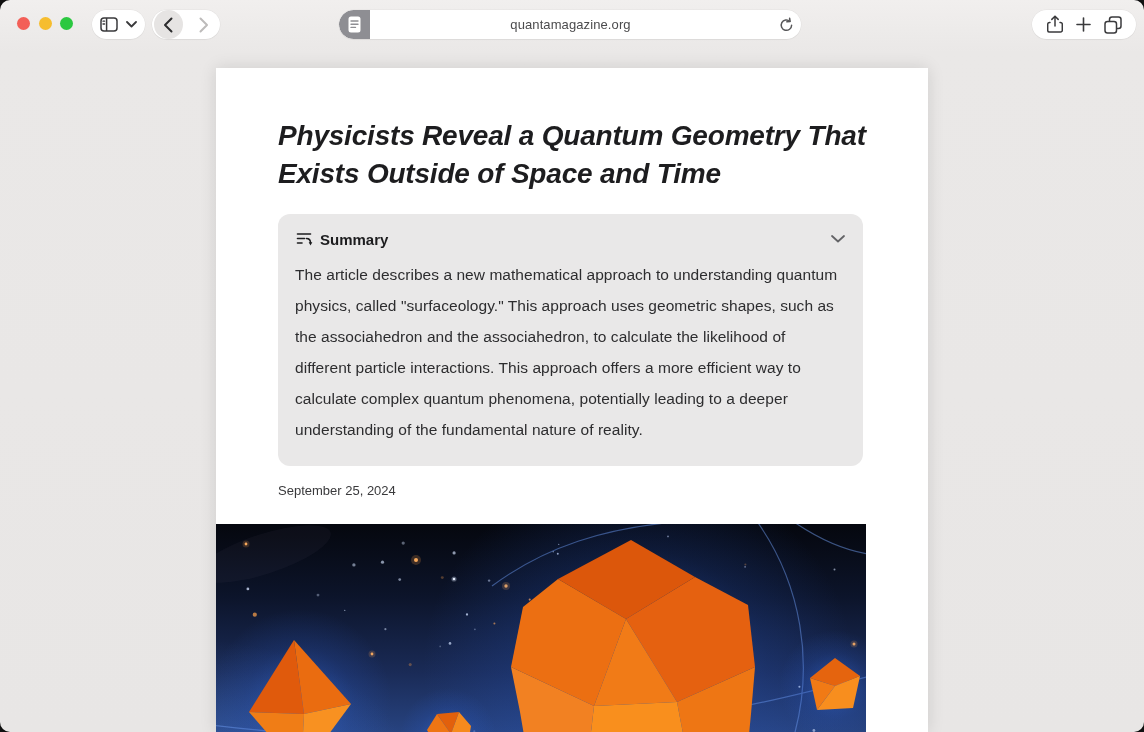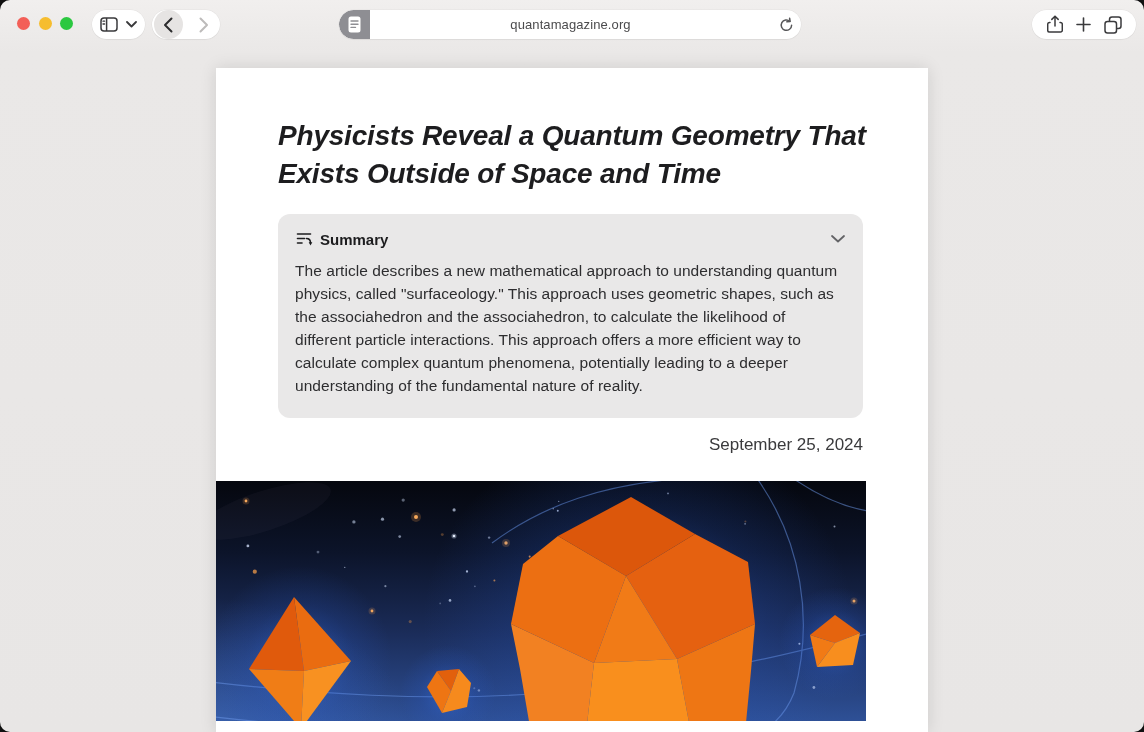--- a/index.html
+++ b/index.html
@@ -51,23 +51,23 @@
     color:#1d1d1f; letter-spacing:-.2px;font-style:italic;
   }
   .summary-card {
     margin-top:21px; width:585px; background:#e9e8e8; border-radius:12px;
     padding:16px 18px 21px 17px;
   }
   .summary-head { display:flex; align-items:center;justify-content:space-between; }
   .summary-label { font-size:15px; font-weight:700; color:#1c1c1e; margin-left:7px; }
   .summary-chevron { margin-left:auto; display:flex; align-items:center; }
   .summary-text {
-    margin-top:11px; font-size:15.5px; line-height:23px; color:#2d2d2f; letter-spacing:.05px;
-  }
-  .article-date { margin-top:17px; font-size:17px; color:#3a3a3c;text-align:right; }
+    margin-top:11px; font-size:15.5px; line-height:31px; color:#2d2d2f; letter-spacing:.05px;
+  }
+  .article-date { margin-top:17px; font-size:13px; color:#3a3a3c; }
   .hero { display:block; width:712px; height:240px; margin-top:26px; margin-left:-62px; }
 </style>
 </head>
 <body>
 
 <div class="window">
 
   <div class="toolbar">
 
     <div class="traffic">

